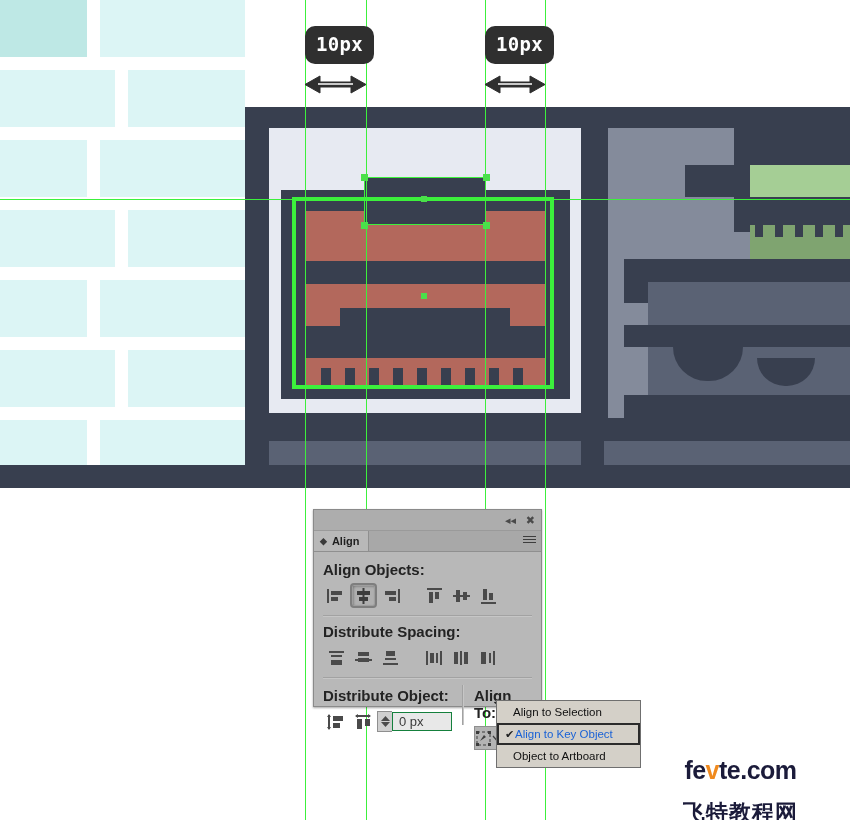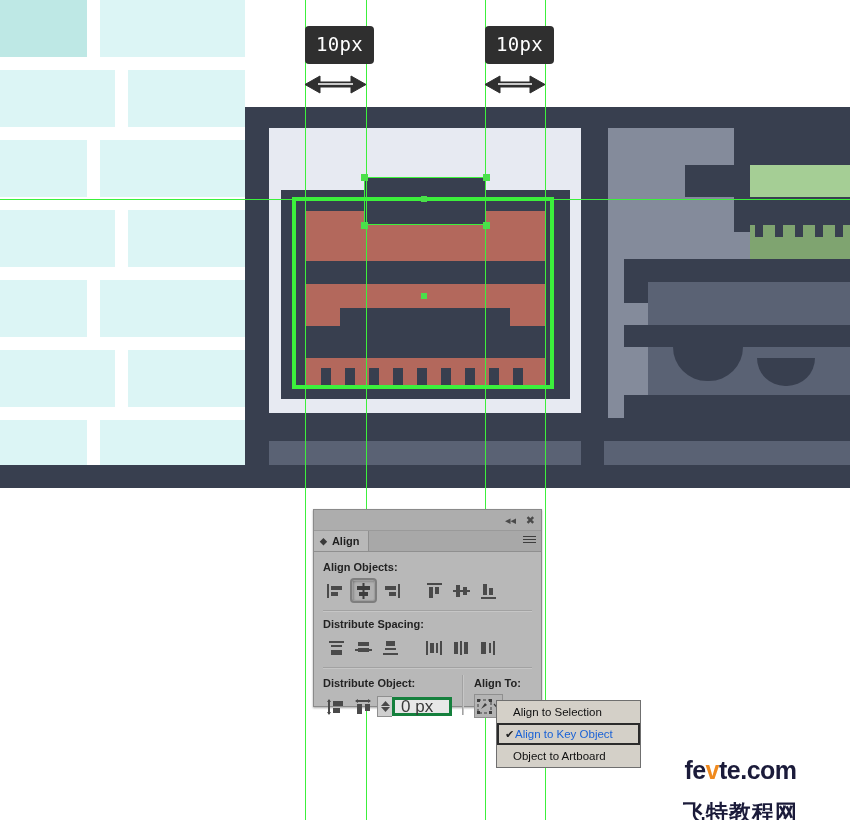--- a/index.html
+++ b/index.html
@@ -42,58 +42,59 @@
 
   
   .selbox{position:absolute;border:4px solid #3cf03c;box-sizing:border-box;}
   .selthin{position:absolute;border:1px solid #3cf03c;box-sizing:border-box;}
   .anchor{position:absolute;width:7px;height:7px;background:#4ae04a;}
   .anchor.sm{width:6px;height:6px;background:#4ae04a;}
 
   
   .badge{
     position:absolute;background:#2f2f2f;color:#ffffff;
-    border-radius:4px;font-size:19px;line-height:1;
+    border-radius:10px;font-size:19px;line-height:1;
     padding:9px 11px 10px 11px;letter-spacing:.3px;
     font-family:"DejaVu Sans Mono", monospace;
+    font-weight:bold;
   }
   .arrowwrap{position:absolute;height:22px;}
   .arrowwrap svg{display:block;}
 
   
   .panel{
     position:absolute;left:313px;top:509px;width:227px;height:196px;
     background:#b8b8b8;border:1px solid #8a8a8a;
     box-shadow:0 1px 2px rgba(0,0,0,.35);
     font-size:11px;color:#2a2a2a;
   }
   .panel-top{height:20px;position:relative;background:#adadad;border-bottom:1px solid #9a9a9a;}
   .panel-top .ctl{position:absolute;top:4px;color:#4a4a4a;font-size:11px;}
   .panel-tabs{height:20px;background:#a8a8a8;display:flex;align-items:stretch;border-bottom:1px solid #8f8f8f;position:relative;}
   .tab{background:#b8b8b8;padding:0 9px 0 6px;display:flex;align-items:center;gap:5px;
        font-size:11px;font-weight:bold;color:#1f1f1f;border-right:1px solid #8f8f8f;}
   .tab .dchev{font-size:9px;color:#3a3a3a;}
   .hamburger{position:absolute;right:5px;top:5px;width:13px;height:9px;}
   .hamburger i{display:block;height:1px;background:#3d3d3d;margin-bottom:2px;}
   .panel-body{padding:7px 9px 0 9px;}
-  .sect-label{font-size:11px;font-weight:bold;color:#232323;margin:2px 0 5px 0;}
+  .sect-label{font-size:15px;font-weight:bold;color:#232323;margin:2px 0 5px 0;}
   .btnrow{display:flex;align-items:center;gap:0;}
   .abtn{width:27px;height:25px;display:flex;align-items:center;justify-content:center;
         background:transparent;box-sizing:border-box;}
   .abtn.pressed{
     border:2px solid #7e7e7e;border-radius:4px;background:#b0b0b0;
     box-shadow:inset 0 0 0 1px #9e9e9e, inset 1px 1px 3px rgba(0,0,0,.45);
   }
   .gap{width:17px;}
   .divider{height:1px;background:#a2a2a2;border-bottom:1px solid #c6c6c6;margin:7px 0 6px 0;}
   .spacerow{display:flex;align-items:center;}
   .stepper{width:14px;height:19px;background:#cfcfcf;border:1px solid #8f8f8f;border-right:none;
            display:flex;flex-direction:column;align-items:center;justify-content:center;gap:1px;}
-  .numinput{width:60px;height:19px;background:#e8e8e8;border:3px solid #15803d;
-            font-size:17px;color:#3a3a3a;display:flex;align-items:center;padding-left:6px;box-sizing:border-box;}
+  .numinput{width:60px;height:19px;background:#e8e8e8;border:1px solid #15803d;
+            font-size:13px;color:#3a3a3a;display:flex;align-items:center;padding-left:6px;box-sizing:border-box;}
   .vsep{width:1px;height:40px;background:#a2a2a2;border-right:1px solid #c6c6c6;margin:0 10px;}
   .alignto-btn{width:27px;height:22px;background:#b4b4b4;border:1px solid #8f8f8f;
                display:flex;align-items:center;justify-content:center;gap:1px;}
 
   
   .menu{
     position:absolute;left:496px;top:700px;width:143px;
     background:#d4d0c8;border:1px solid #6f6f6f;
     font-size:11.5px;color:#101010;
   }

